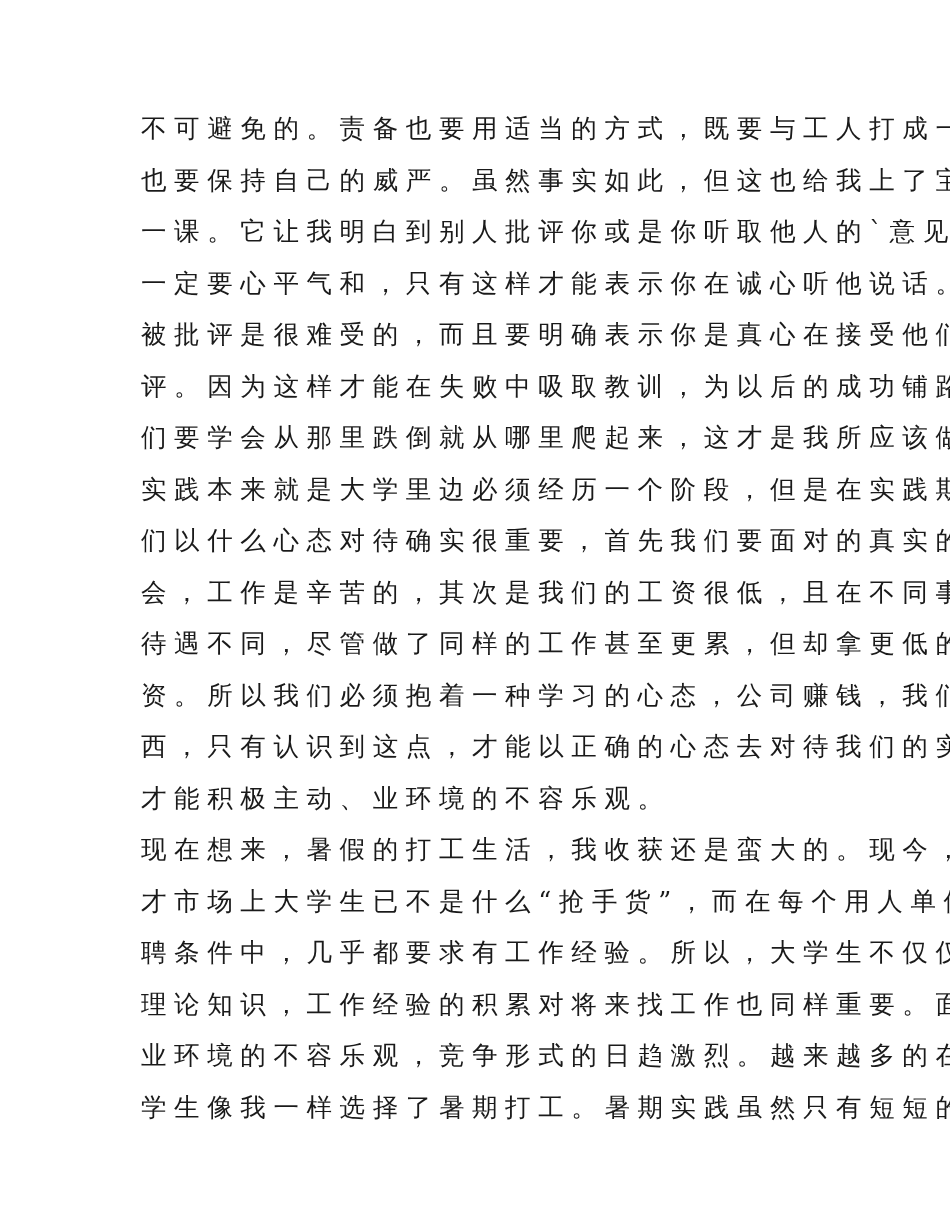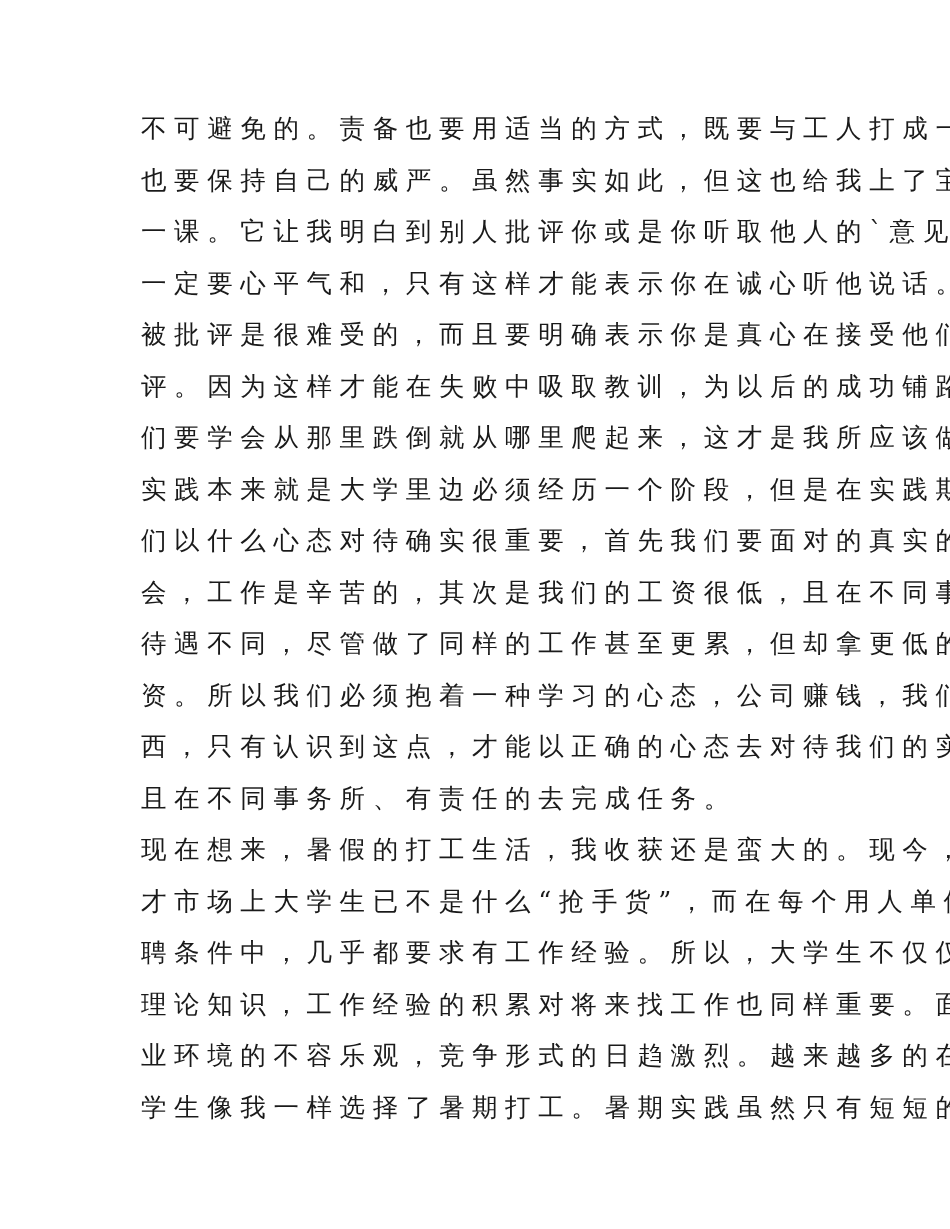--- a/index.html
+++ b/index.html
@@ -47,21 +47,21 @@
     <div class="line">一定要心平气和，只有这样才能表示你在诚心听他说话。虽然</div>
     <div class="line">被批评是很难受的，而且要明确表示你是真心在接受他们的批</div>
     <div class="line">评。因为这样才能在失败中吸取教训，为以后的成功铺路。我</div>
     <div class="line">们要学会从那里跌倒就从哪里爬起来，这才是我所应该做的。</div>
     <div class="line">实践本来就是大学里边必须经历一个阶段，但是在实践期间我</div>
     <div class="line">们以什么心态对待确实很重要，首先我们要面对的真实的社</div>
     <div class="line">会，工作是辛苦的，其次是我们的工资很低，且在不同事务所</div>
     <div class="line">待遇不同，尽管做了同样的工作甚至更累，但却拿更低的工</div>
     <div class="line">资。所以我们必须抱着一种学习的心态，公司赚钱，我们学东</div>
     <div class="line">西，只有认识到这点，才能以正确的心态去对待我们的实习,</div>
-    <div class="line">且在不同事务所、有责任的去完成任务。</div>
+    <div class="line">才能积极主动、业环境的不容乐观。</div>
     <div class="line">现在想来，暑假的打工生活，我收获还是蛮大的。现今，在人</div>
     <div class="line">才市场上大学生已不是什么“抢手货”，而在每个用人单位的招</div>
     <div class="line">聘条件中，几乎都要求有工作经验。所以，大学生不仅仅要有</div>
     <div class="line">理论知识，工作经验的积累对将来找工作也同样重要。面对就</div>
     <div class="line">业环境的不容乐观，竞争形式的日趋激烈。越来越多的在校大</div>
     <div class="line">学生像我一样选择了暑期打工。暑期实践虽然只有短短的几</div>
   </div>
 </div>
 
 </body></html>

